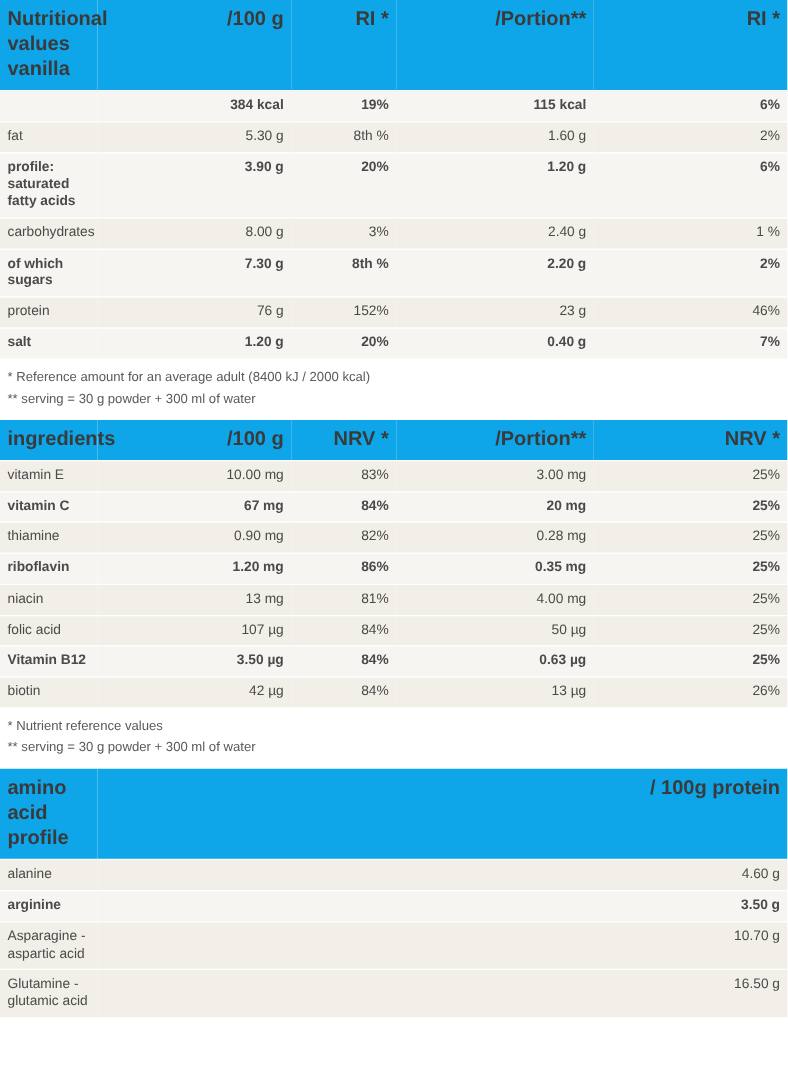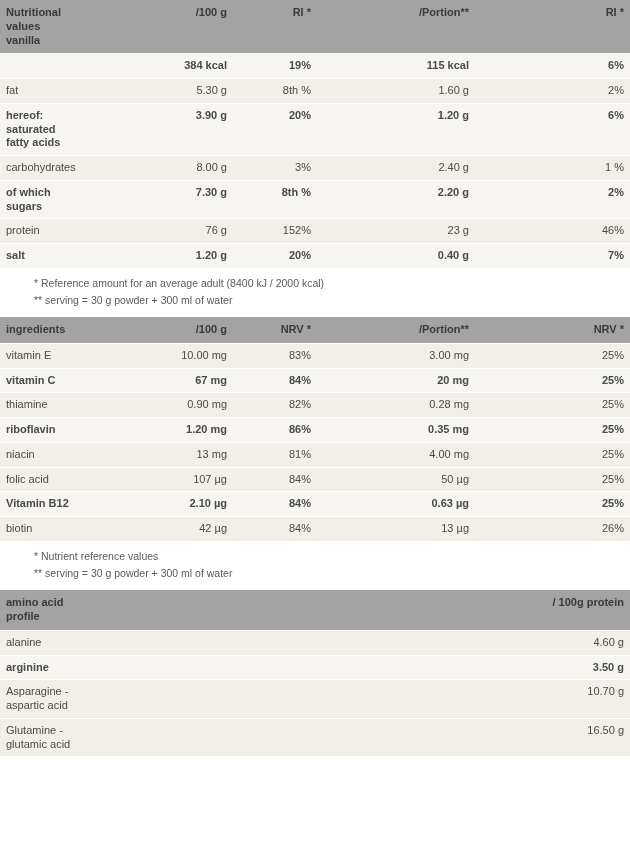--- a/index.html
+++ b/index.html
@@ -24,39 +24,39 @@
     table-layout: fixed;
   }
   td, th {
     padding: 5px 6px;
     vertical-align: top;
     font-weight: normal;
     line-height: 1.25;
     border-bottom: 1px solid #ffffff;
   }
   .hdr td {
-    background: #a3a3a3;
+    background: #0ea5e9;
     color: #3a3a3a;
     font-weight: bold;
-    font-size: 11px;
+    font-size: 16px;
     padding-top: 6px;
     padding-bottom: 6px;
   }
   .row-a td { background: #f2efe9; }
   .row-b td { background: #f7f5f1; font-weight: bold; }
   .c-label { text-align: left; }
   .c-num { text-align: right; }
   .note {
     padding: 6px 6px 2px 6px;
     font-size: 10.5px;
     color: #5a5a5a;
     line-height: 1.45;
     background: #ffffff;
   }
-  .note div { padding: 1px 0; margin-left: 28px; }
+  .note div { padding: 1px 0; }
   .spacer { height: 6px; background: #ffffff; }
   col.w-label { width: 78px; }
   col.w-c1 { width: 155px; }
   col.w-c2 { width: 84px; }
   col.w-c3 { width: 158px; }
   col.w-c4 { width: 155px; }
   col.aa-label { width: 78px; }
   col.aa-val { width: 552px; }
 </style>
 </head>
@@ -88,21 +88,21 @@
         <td class="c-num">6%</td>
       </tr>
       <tr class="row-a">
         <td class="c-label">fat</td>
         <td class="c-num">5.30 g</td>
         <td class="c-num">8th %</td>
         <td class="c-num">1.60 g</td>
         <td class="c-num">2%</td>
       </tr>
       <tr class="row-b">
-        <td class="c-label">hereof: saturated fatty acids</td>
+        <td class="c-label">profile: saturated fatty acids</td>
         <td class="c-num">3.90 g</td>
         <td class="c-num">20%</td>
         <td class="c-num">1.20 g</td>
         <td class="c-num">6%</td>
       </tr>
       <tr class="row-a">
         <td class="c-label">carbohydrates</td>
         <td class="c-num">8.00 g</td>
         <td class="c-num">3%</td>
         <td class="c-num">2.40 g</td>
@@ -192,21 +192,21 @@
       </tr>
       <tr class="row-a">
         <td class="c-label">folic acid</td>
         <td class="c-num">107 µg</td>
         <td class="c-num">84%</td>
         <td class="c-num">50 µg</td>
         <td class="c-num">25%</td>
       </tr>
       <tr class="row-b">
         <td class="c-label">Vitamin B12</td>
-        <td class="c-num">2.10 µg</td>
+        <td class="c-num">3.50 µg</td>
         <td class="c-num">84%</td>
         <td class="c-num">0.63 µg</td>
         <td class="c-num">25%</td>
       </tr>
       <tr class="row-a">
         <td class="c-label">biotin</td>
         <td class="c-num">42 µg</td>
         <td class="c-num">84%</td>
         <td class="c-num">13 µg</td>
         <td class="c-num">26%</td>

